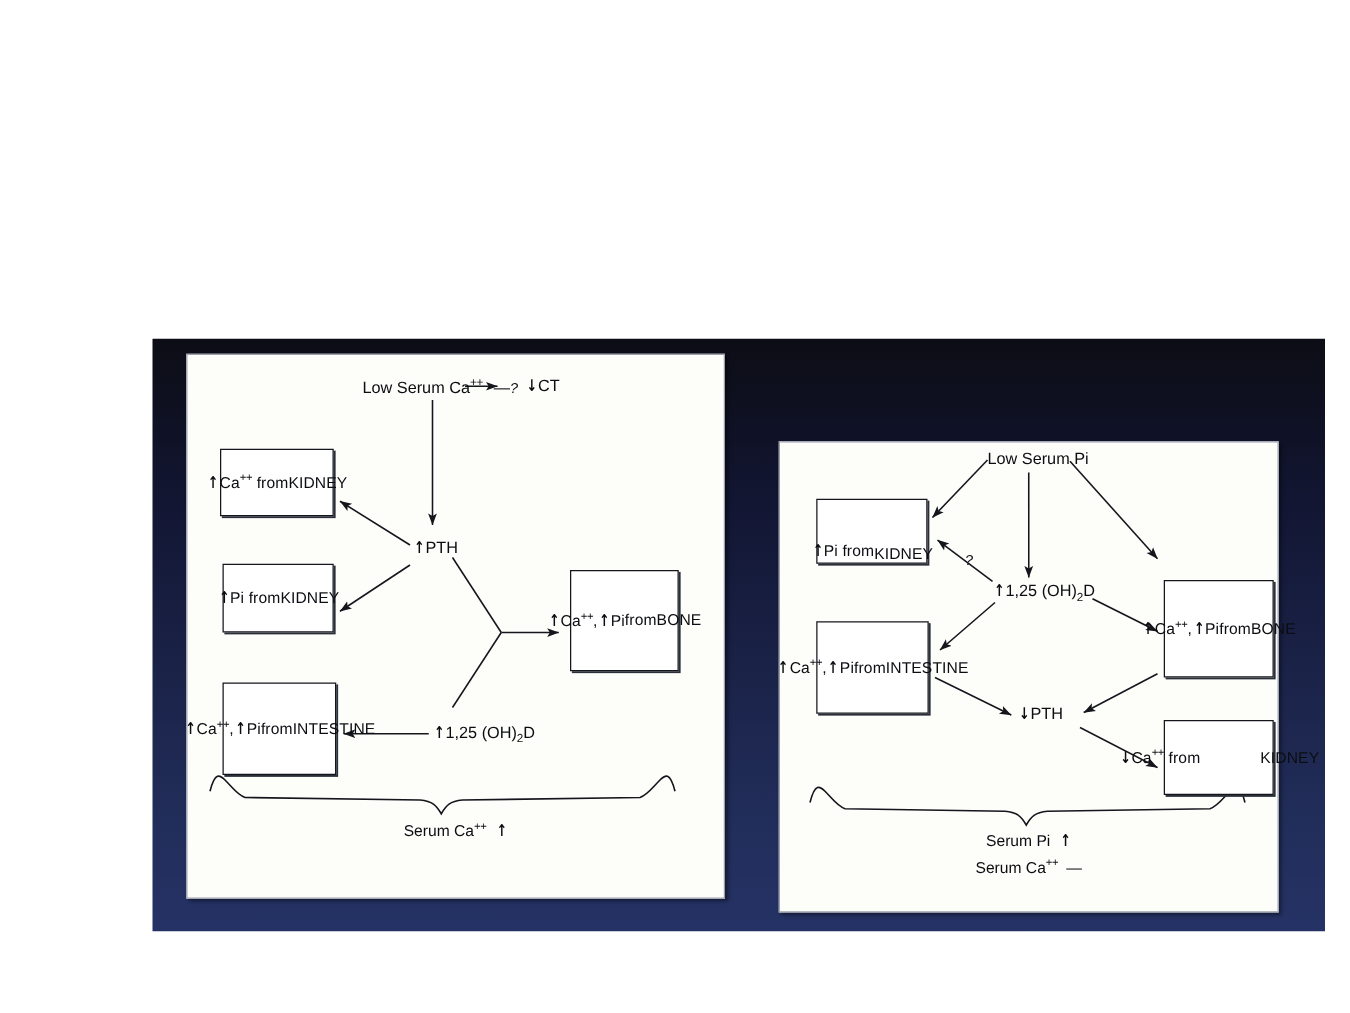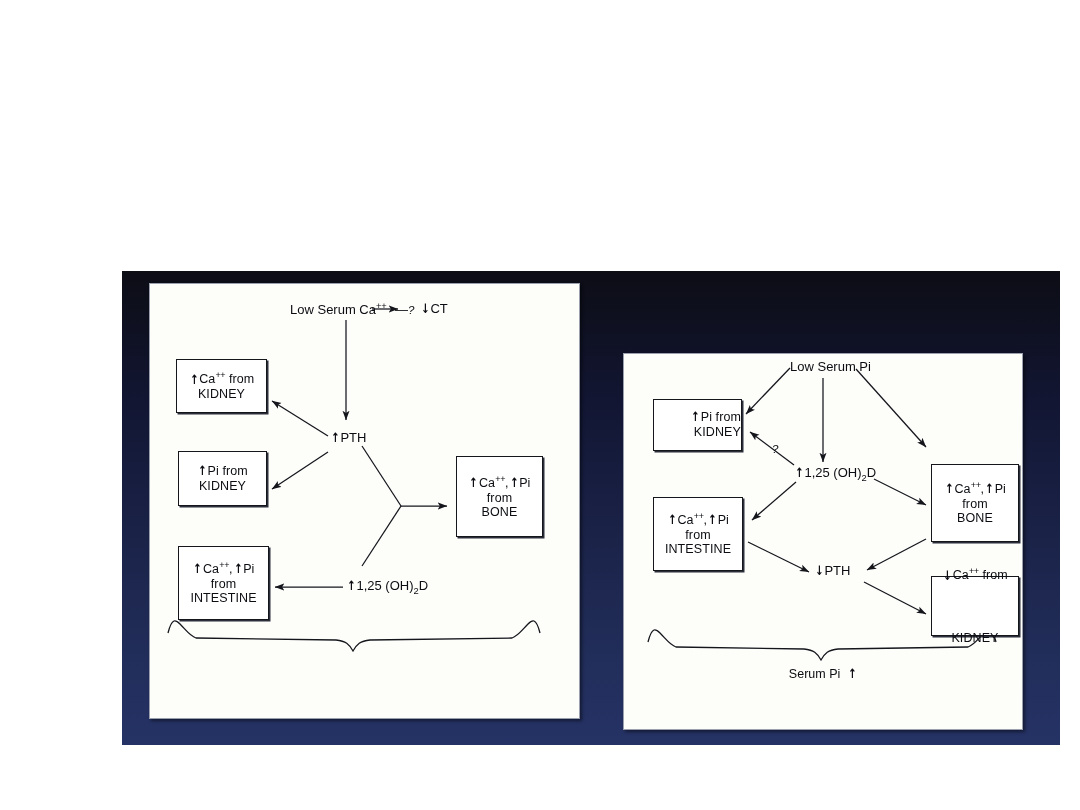--- a/index.html
+++ b/index.html
@@ -23,21 +23,21 @@
   #figure-right{left:501px;top:44px;width:398px;height:375px;margin-top:38px;}
 
   .fig-svg{position:absolute;left:0;top:0;width:100%;height:100%;}
 
   
   .node-box{
     position:absolute;box-sizing:border-box;
     border:1.6px solid #14161c;
     background:#ffffff;
     box-shadow:1.5px 1.5px 0 #2a2f3a;
-    display:flex;flex-direction:column;
+    display:flex;flex-direction:row;
     align-items:center;justify-content:center;
     text-align:center;color:#0c0d12;
     line-height:1.14;
     font-size:12.5px;
     letter-spacing:.1px;
   }
   .node-box .ln{white-space:nowrap;}
 
   
   .label{
@@ -128,20 +128,24 @@
       <span class="ln">INTESTINE</span>
     </div>
 
     <div class="node-box" style="left:306px;top:172px;width:87px;height:81px;">
       <span class="ln"><span class="up">↑</span><span>Ca</span><sup>++</sup><span>,</span><span class="up">↑</span><span>Pi</span></span>
       <span class="ln">from</span>
       <span class="ln">BONE</span>
     </div>
 
     <div class="brace-label" style="left:0;top:371px;width:429px;">
+      <div>
+        <span>Serum Ca</span><sup>++</sup>
+        <span class="up" style="margin-left:3px;">↑</span>
+      </div>
     </div>
   </div>
 
   <div class="fig-panel" id="figure-right">
 
     <svg class="fig-svg" viewBox="0 0 398 375" preserveAspectRatio="none">
       <defs>
         <marker id="ahR" markerWidth="9" markerHeight="9" refX="7.4" refY="3.1" orient="auto" markerUnits="strokeWidth">
           <path d="M0,0.3 L7.6,3.1 L0,5.9 L1.7,3.1 Z" fill="#14161c"></path>
         </marker>
@@ -210,16 +214,20 @@
     <div class="node-box" style="left:307px;top:222px;width:88px;height:60px;gap:48px;">
       <span class="ln"><span class="dn">↓</span><span>Ca</span><sup>++</sup><span> from</span></span>
       <span class="ln">KIDNEY</span>
     </div>
 
     <div class="brace-label" style="left:0;top:310px;width:398px;">
       <div>
         <span>Serum Pi</span>
         <span class="up" style="margin-left:3px;">↑</span>
       </div>
+      <div>
+        <span>Serum Ca</span><sup>++</sup>
+        <span style="margin-left:3px;">—</span>
+      </div>
     </div>
   </div>
 
 </div>
 
 </body></html>

